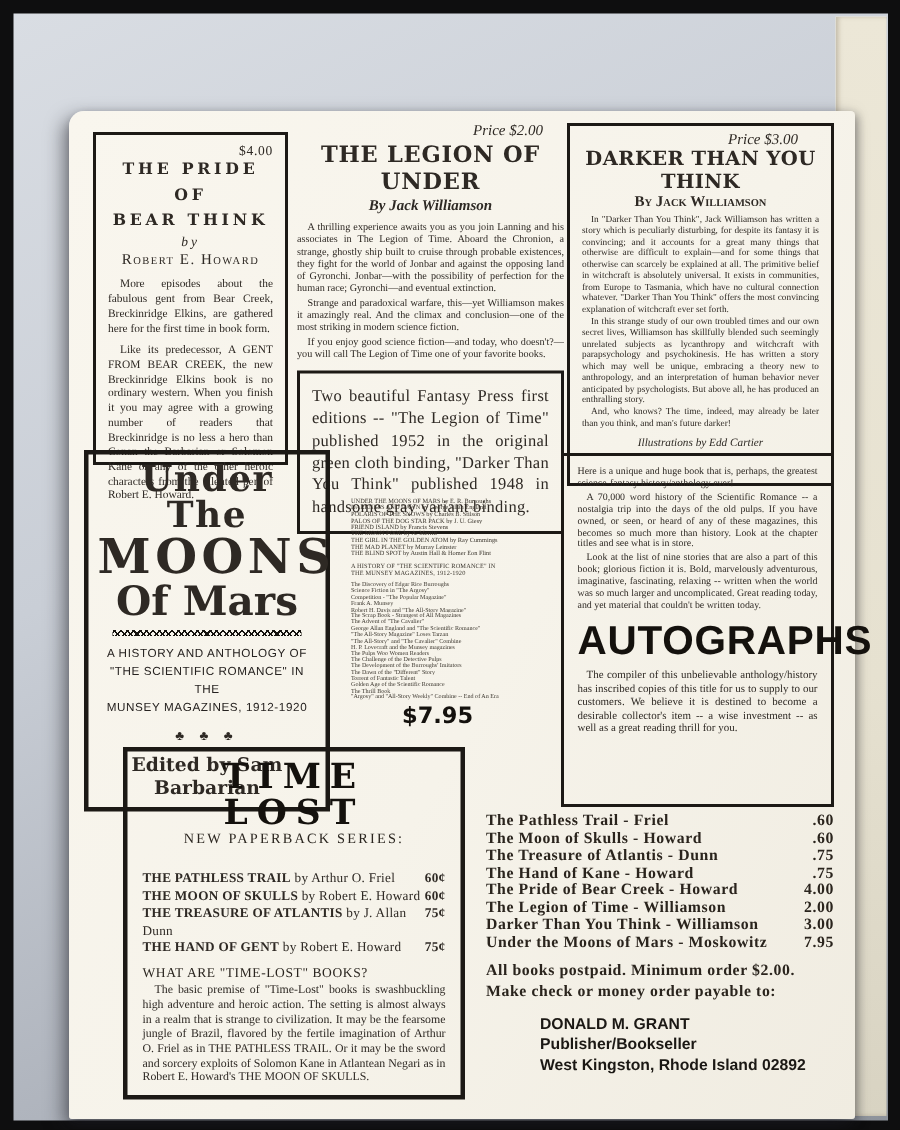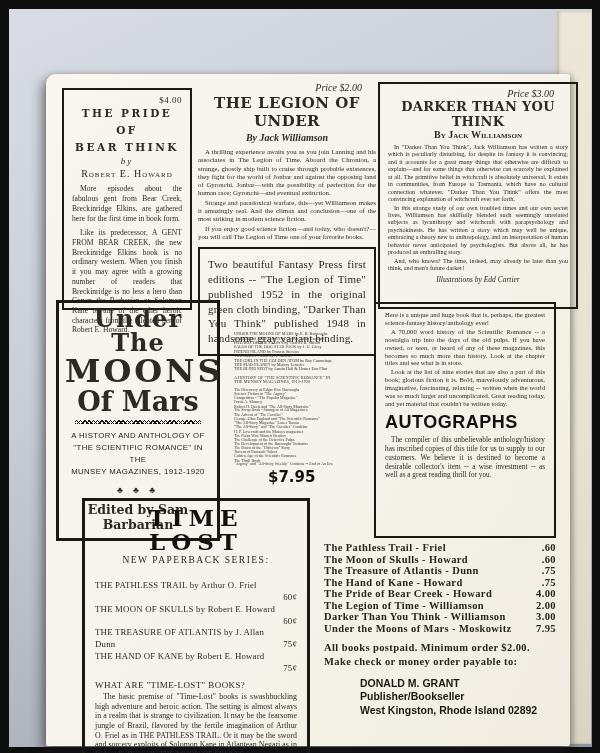--- a/index.html
+++ b/index.html
@@ -40,21 +40,21 @@
 
   
   .legion{position:absolute;left:152px;top:8px;width:178px;}
   .price-it{font-style:italic;font-size:10px;padding-right:14px;}
   .legion-t{font-family:"DejaVu Serif",serif;font-weight:bold;font-size:15px;letter-spacing:.5px;text-align:center;margin-top:1px;}
   .legion-by{font-weight:bold;font-style:italic;font-size:10px;text-align:center;margin:2px 0 5px;}
   .legion p{font-size:6.8px;line-height:1.22;text-indent:7px;margin-bottom:1px;}
   .fantasy{margin-top:6px;border:2px solid #1c1915;padding:8px 8px;font-size:11px;line-height:1.35;letter-spacing:.2px;}
 
   
-  .darker{position:absolute;left:332px;top:8px;width:200px;padding:4px 8px 23px;}
+  .darker{position:absolute;left:332px;top:8px;width:178px;padding:4px 8px 23px;}
   .darker-t{font-family:"DejaVu Serif",serif;font-weight:bold;font-size:13px;letter-spacing:.3px;text-align:center;}
   .darker-by{font-variant:small-caps;font-weight:bold;font-size:10px;text-align:center;margin-bottom:3px;}
   .darker p{font-size:6.2px;line-height:1.2;text-indent:6px;margin-bottom:1px;}
   .credit{font-style:italic;font-size:7.5px;text-align:center;margin-top:4px;}
 
   
   .moons{position:absolute;left:10px;top:226px;width:164px;border-width:3px;padding:4px 6px 6px;text-align:center;}
   .moons-l1{font-family:"DejaVu Serif",serif;font-weight:bold;font-size:24px;line-height:1;letter-spacing:1px;}
   .moons-l2{font-family:"DejaVu Serif",serif;font-weight:bold;font-size:32px;line-height:1.02;letter-spacing:3px;}
   .moons-l3{font-family:"DejaVu Serif",serif;font-weight:bold;font-size:27px;line-height:1.05;}
@@ -71,29 +71,29 @@
   .contents{width:300px;transform:scale(.47);transform-origin:0 0;color:#3b362e;}
   .c-line{font-size:9px;line-height:1.03;white-space:nowrap;overflow:hidden;}
   .c-head{font-size:9px;line-height:1.05;margin:9px 0 7px;letter-spacing:.2px;}
   .c-chap .c-line{font-size:8.6px;}
 
   
   .unique{position:absolute;left:328px;top:228px;width:182px;height:236px;padding:7px 9px 5px;}
   .unique p{font-size:6.6px;line-height:1.2;margin-bottom:1px;}
   .unique p.noind{text-indent:0;}
   .unique p.ind{text-indent:6px;}
-  .autographs{font-family:"Liberation Sans",sans-serif;font-weight:bold;font-size:18px;letter-spacing:.5px;text-align:left;margin:4px 0 3px;color:#14110d;}
+  .autographs{font-family:"Liberation Sans",sans-serif;font-weight:bold;font-size:27px;letter-spacing:.5px;text-align:center;margin:4px 0 3px;color:#14110d;}
   .compiler{font-size:7.3px !important;line-height:1.22 !important;text-indent:6px;}
 
   
   .timelost{position:absolute;left:36px;top:424px;width:228px;border-width:3px;padding:5px 10px 7px;}
   .tl-title{font-family:"DejaVu Serif",serif;font-weight:bold;font-size:23px;letter-spacing:6px;text-align:center;line-height:1.05;color:#14110d;}
   .tl-sub{font-size:9.5px;letter-spacing:1.5px;text-align:center;margin:1px 0 15px;color:#2a251f;font-family:Liberation Serif, serif;}
   .tl-row{display:flex;justify-content:space-between;font-size:8.8px;line-height:1.3;letter-spacing:.2px;}
-  .tl-t{font-weight:normal;margin-top:12px;}
+  .tl-t{font-weight:bold;}
   .tl-q{font-size:9px;letter-spacing:.4px;margin-top:6px;color:#2a251f;}
   .tl-para{font-size:7.9px;line-height:1.22;text-indent:8px;margin-top:2px;text-align:justify;}
 
   
   .order{position:absolute;left:278px;top:468px;width:232px;font-weight:bold;color:#2a241d;}
   .order-row{display:flex;justify-content:space-between;font-size:10.5px;line-height:1.1;letter-spacing:.4px;}
   .order-note{font-size:10.5px;line-height:1.25;letter-spacing:.4px;margin-top:7px;}
   .publisher{margin:9px 0 0 36px;font-family:"Liberation Sans",sans-serif;font-weight:bold;font-size:10.5px;line-height:1.3;color:#1b1814;}
 </style>
 </head>
@@ -214,21 +214,21 @@
           <span><span class="tl-t">THE MOON OF SKULLS</span> <span class="tl-a">by Robert E. Howard</span></span>
           <span class="tl-t">60¢</span>
         </div>
 
         <div class="tl-row">
           <span><span class="tl-t">THE TREASURE OF ATLANTIS</span> <span class="tl-a">by J. Allan Dunn</span></span>
           <span class="tl-t">75¢</span>
         </div>
 
         <div class="tl-row">
-          <span><span class="tl-t">THE HAND OF KANE</span> <span class="tl-a">by Robert E. Howard</span></span>
+          <span><span class="tl-t">THE HAND OF GENT</span> <span class="tl-a">by Robert E. Howard</span></span>
           <span class="tl-t">75¢</span>
         </div>
       </div>
     <div class="tl-q">WHAT ARE "TIME-LOST" BOOKS?</div>
     <p class="tl-para">The basic premise of "Time-Lost" books is swashbuckling high adventure and heroic action. The setting is almost always in a realm that is strange to civilization. It may be the fearsome jungle of Brazil, flavored by the fertile imagination of Arthur O. Friel as in THE PATHLESS TRAIL. Or it may be the sword and sorcery exploits of Solomon Kane in Atlantean Negari as in Robert E. Howard's THE MOON OF SKULLS.</p>
   </div>
 
   <div class="order">
     <div>
 

